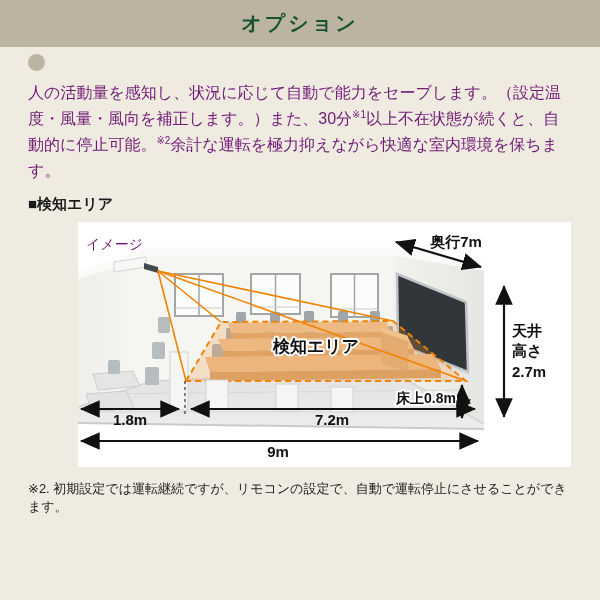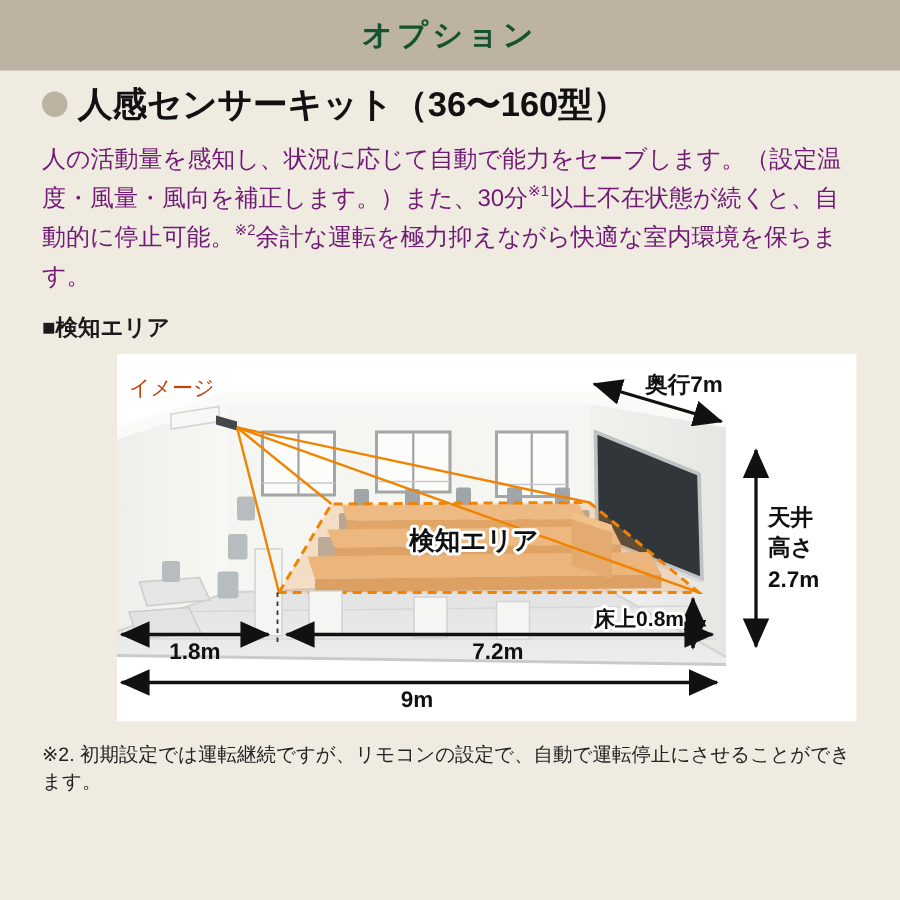--- a/index.html
+++ b/index.html
@@ -24,40 +24,39 @@
   .bullet{width:17px;height:17px;border-radius:50%;background:#BCB3A2;flex:none;}
   .heading{margin:0;font-size:23px;font-weight:bold;color:#111;}
   .desc{margin:9px 0 0;font-size:16px;line-height:1.63;color:#701a75;}
   .desc sup,.range sup{font-size:10px;line-height:0;}
   .sec-title{margin:11px 0 0;font-size:15px;font-weight:bold;}
   .range{margin:4px 0 0 14px;font-size:15px;}
   .figure{
     position:relative;width:493px;height:245px;background:#ffffff;
     margin:8px 0 0 50px;
   }
-  .figure-label{position:absolute;left:8px;top:14px;font-size:14px;color:#c2410c;}
+  .figure-label{position:absolute;left:8px;top:14px;font-size:14px;color:#701a75;}
   .footnotes{margin-top:13px;font-size:13px;line-height:1.35;color:#222;}
   
   svg text{font-family:"Liberation Sans","DejaVu Sans",sans-serif;}
   .dim-label{font-size:15px;font-weight:bold;fill:#111;}
   .dim-label-sm{font-size:14px;font-weight:bold;fill:#111;paint-order:stroke;stroke:#ffffff;stroke-width:4px;stroke-linejoin:round;}
   .area-label{font-size:17px;font-weight:bold;fill:#111;paint-order:stroke;stroke:#ffffff;stroke-width:4px;stroke-linejoin:round;}
 </style>
 </head>
 <body>
 
 <div class="header">
   <span class="title">オプション</span>
 </div>
 
 <div class="content">
 
   <div class="heading-row">
     <span class="bullet"></span>
-    <h1 class="heading">人感センサーキット（36〜160型）</h1>
   </div>
 
   <p class="desc"><span>人の活動量を感知し、状況に応じて自動で能力をセーブします。（設定温度・風量・風向を補正します。）また、30分</span><sup>※1</sup><span>以上不在状態が続くと、自動的に停止可能。</span><sup>※2</sup><span>余計な運転を極力抑えながら快適な室内環境を保ちます。</span></p>
 
   <div class="sec-title">■検知エリア</div>
 
   <div class="figure">
     <div class="figure-label">イメージ</div>
 
     <svg width="493" height="245" viewBox="0 0 493 245">

